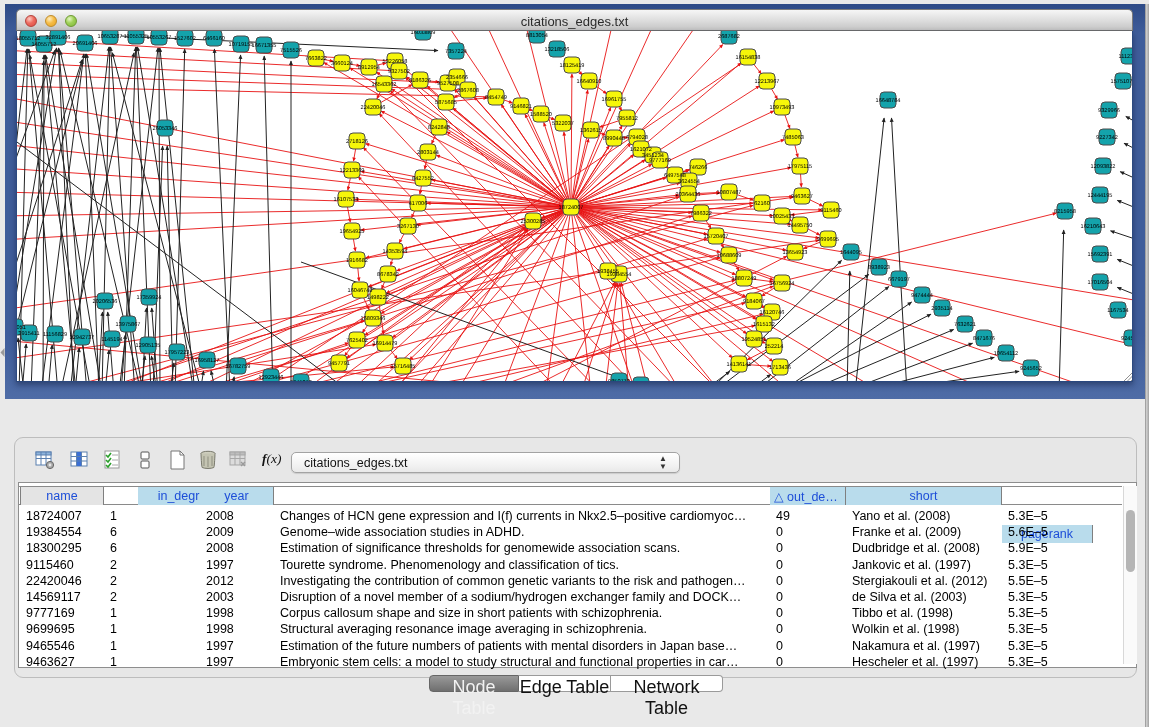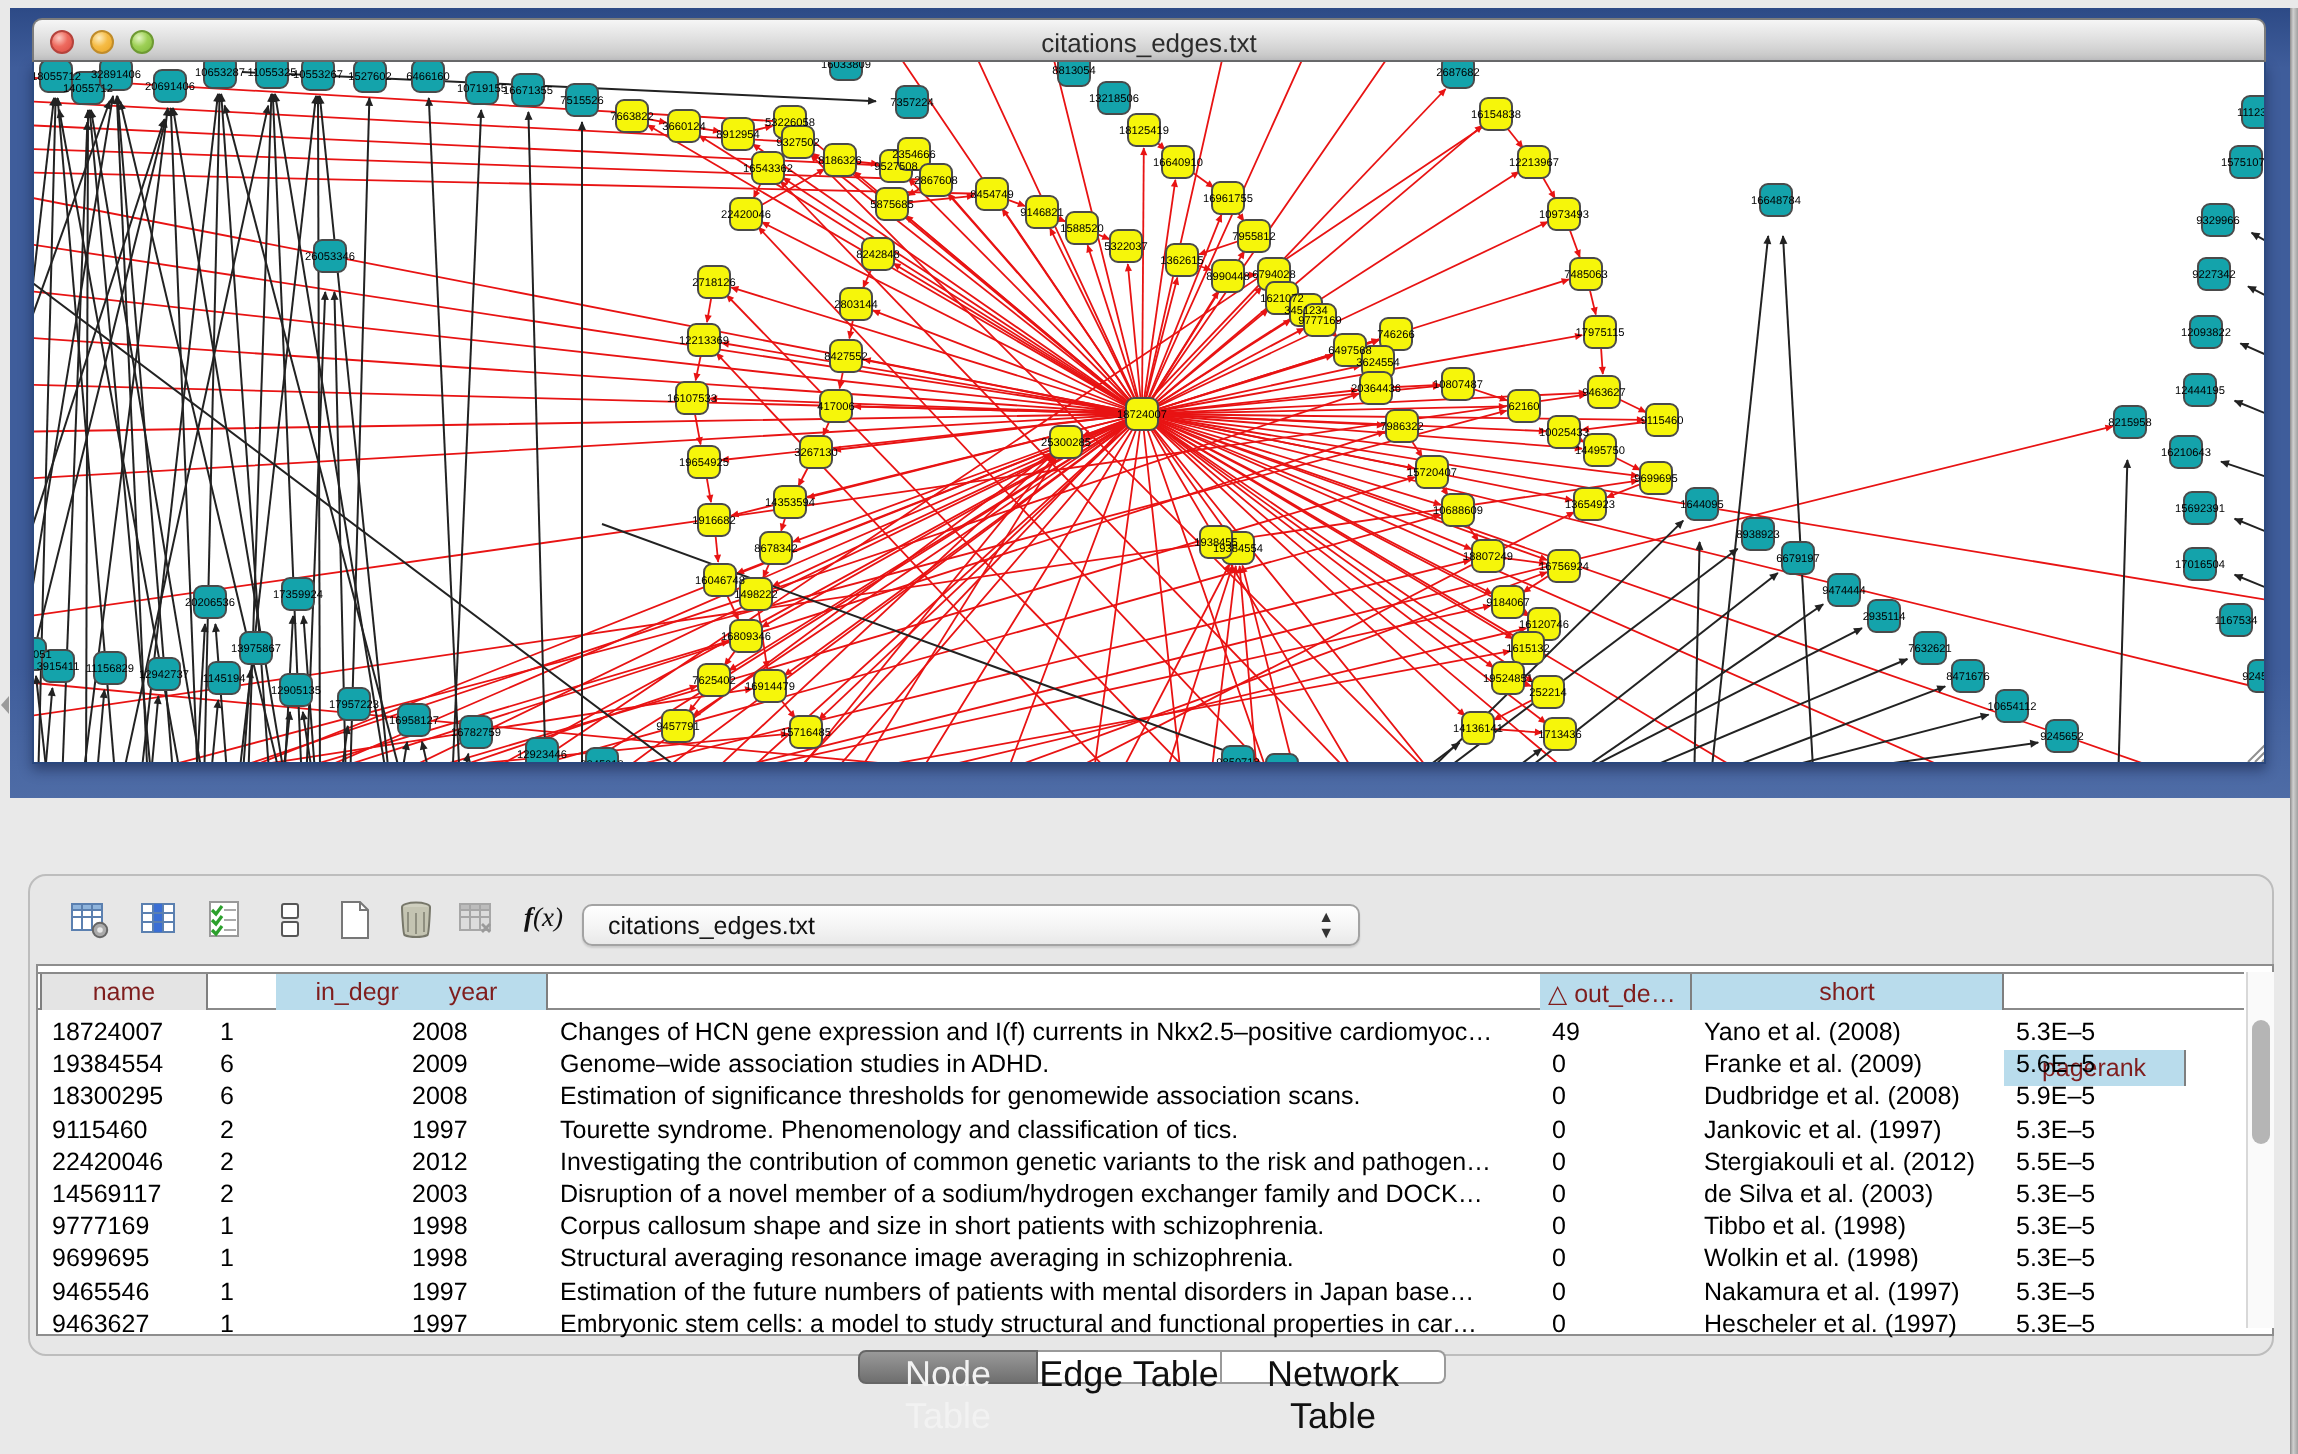--- a/index.html
+++ b/index.html
@@ -19,21 +19,21 @@
 #tptitle{position:absolute;left:12px;top:11px;font-size:13px;color:#333}
 #icon-float{position:absolute;left:1100px;top:11px;width:17px;height:15px}
 #icon-x{position:absolute;left:1124px;top:10px;font-size:15px;font-weight:bold;color:#111}
 #panel{position:absolute;left:14px;top:38px;width:1123px;height:241px;background:#e7e7e7;border:1px solid #bdbdbd;border-radius:9px}
 .ticon{position:absolute;top:12px}
 #dd{position:absolute;left:276px;top:14px;width:389px;height:21px;border:1px solid #a3a3a3;border-radius:5px;background:linear-gradient(#ffffff,#f3f3f3 60%,#e9e9e9);box-shadow:0 1px 1px rgba(0,0,0,0.12)}
 #ddtext{position:absolute;left:12px;top:3px;font-size:12.5px;color:#111}
 #ddarr{position:absolute;right:12px;top:2px;font-size:8px;color:#333;line-height:8px;text-align:center}
 #tablewrap{position:absolute;left:3px;top:44px;width:1119px;height:186px;background:#fff;border:1px solid #8e8e8e}
 #thead{position:absolute;left:0;top:3px;height:19px;width:1103px;border-top:1px solid #8a8a8a;border-bottom:1px solid #8a8a8a}
-.th{position:absolute;top:0;height:18px;background:#b9dcec;border-right:1px solid #7f7f7f;text-align:center;font-size:12.5px;color:#7f1d1d;padding-top:2px}
+.th{position:absolute;top:0;height:18px;background:#b9dcec;border-right:1px solid #7f7f7f;text-align:center;font-size:12.5px;color:#1d4ed8;padding-top:2px}
 .trow{position:absolute;left:0;height:16px;font-size:12.5px;color:#000;white-space:nowrap}
 .c{position:absolute;top:0;overflow:hidden;white-space:nowrap}
 #vsb{position:absolute;left:1104px;top:3px;width:14px;height:178px;background:#fafafa;border-left:1px solid #d8d8d8}
 #vsbthumb{position:absolute;left:2px;top:24px;width:9px;height:62px;background:#b5b5b5;border-radius:5px}
 #tabs{position:absolute;left:429px;top:276px;height:17px;display:flex;font-size:18px}
 .tab{height:17px;border:1px solid #9a9a9a;border-left:none;background:#fff;color:#111;text-align:center;padding-top:1px}
 #tab1{width:90px;border-left:1px solid #9a9a9a;border-radius:4px 0 0 4px;background:linear-gradient(#999,#6f6f6f);color:#f2f2f2;border-color:#666}
 #tab2{width:92px}
 #tab3{width:112px;border-radius:0 4px 4px 0}
 #status{position:absolute;left:0;top:304px;width:1144px;height:24px;border-top:1px solid #d4d4d4}

